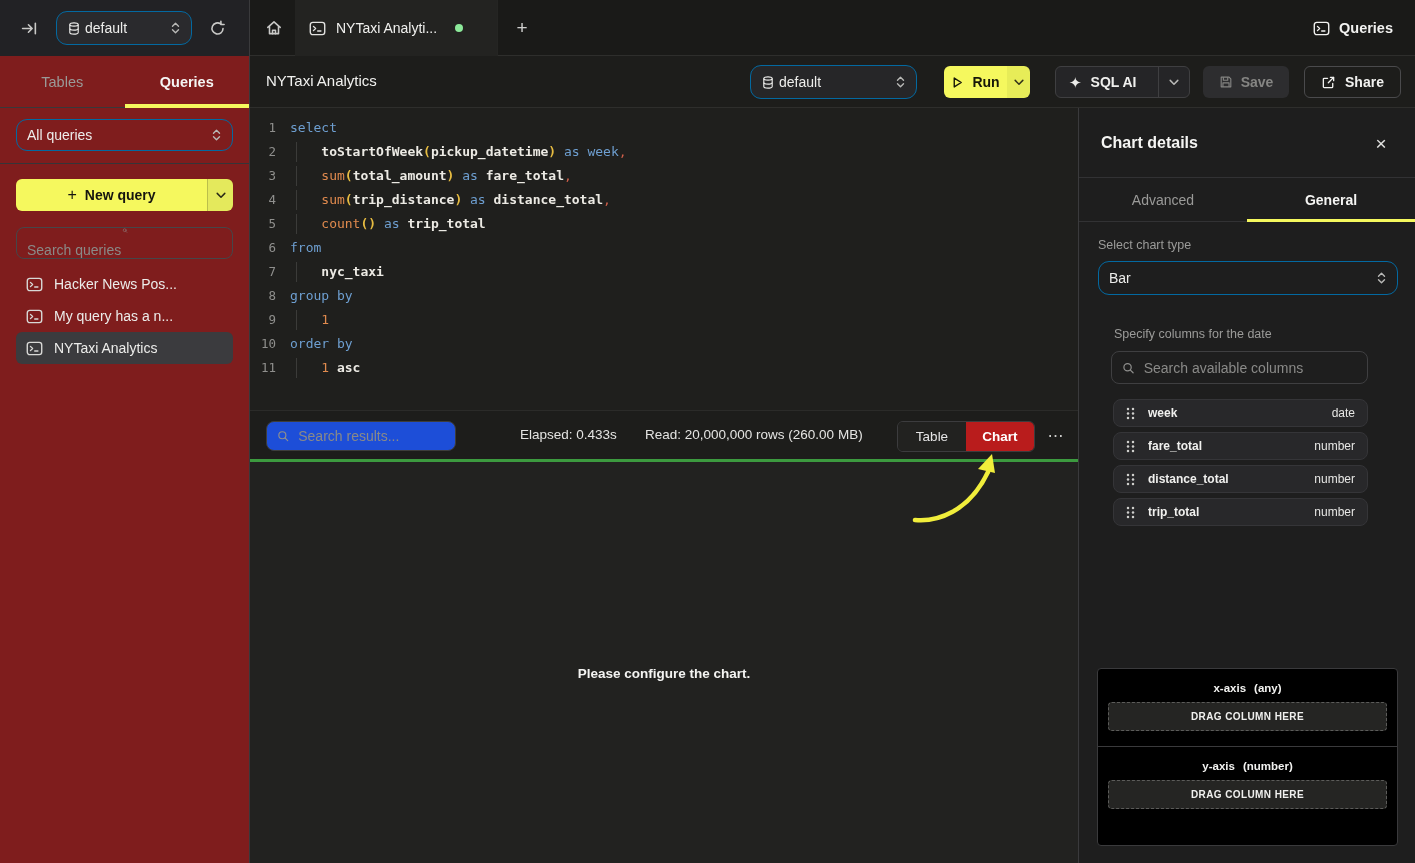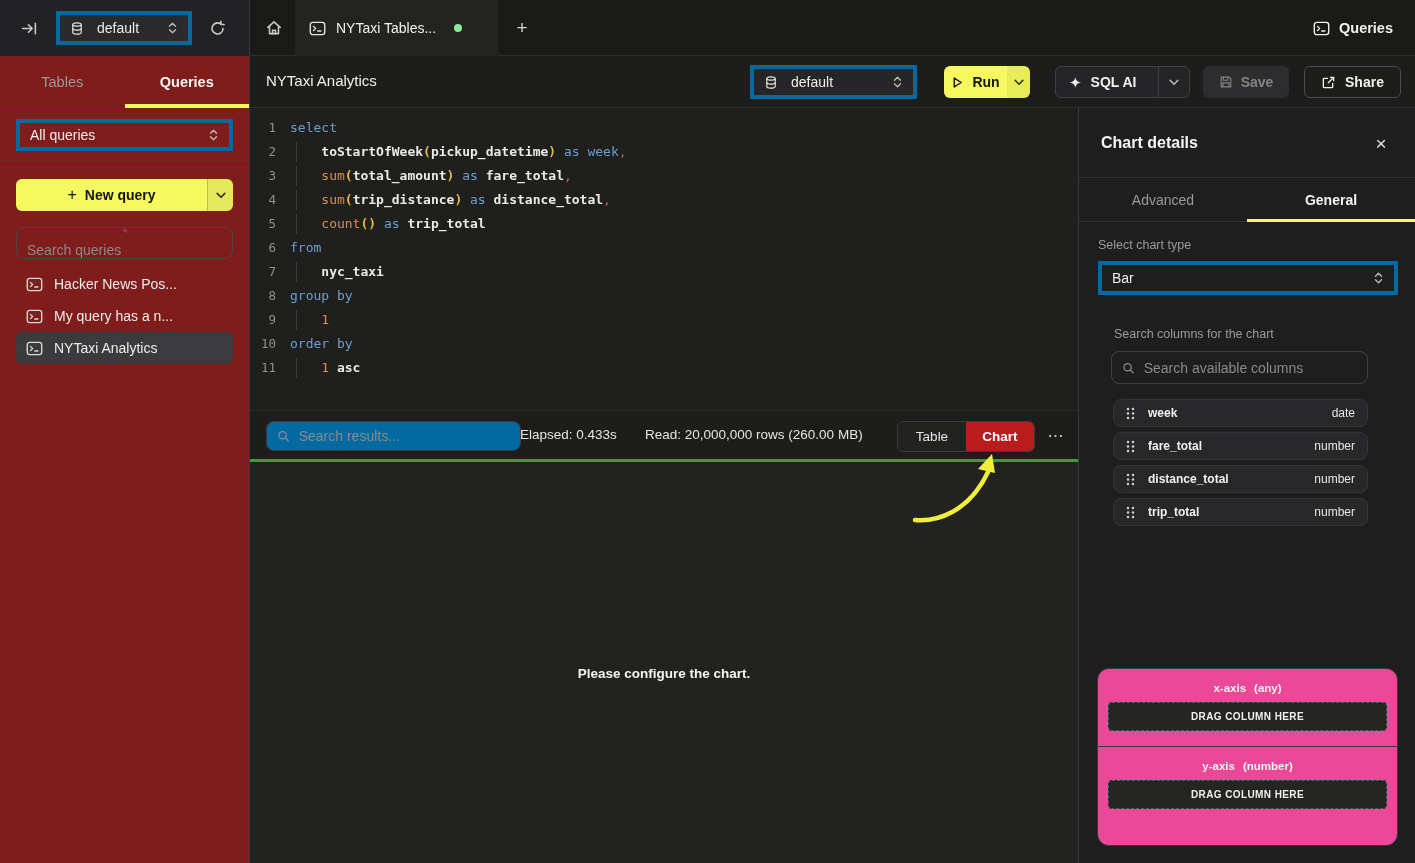--- a/index.html
+++ b/index.html
@@ -6,21 +6,21 @@
   html,body { background:#111; }
   body { font-family:"Liberation Sans", sans-serif; }
   .app { position:relative; width:1415px; height:863px; background:#222220; overflow:hidden; color:#e8e8e6; }
 
   
   .topbar { position:absolute; left:0; top:0; width:1415px; height:56px; background:#1a1a18; border-bottom:1px solid #2e2e2c; }
   .topbar-left { position:absolute; left:0; top:0; width:250px; height:56px; background:#222225; border-right:1px solid #3a3a3c; }
   .icon-btn { display:flex; align-items:center; justify-content:center; color:#c9c9c7; cursor:pointer; background:none; border:none; }
   .collapse-btn { position:absolute; left:18px; top:17px; width:22px; height:22px; }
   .refresh-btn { position:absolute; left:205px; top:16px; width:24px; height:24px; }
-  .select { display:flex; align-items:center; gap:13px; border:4px solid #0369a1; border-radius:0; background:transparent; color:#ededeb; font-size:14px; padding:0 10px; cursor:pointer; }
+  .select { display:flex; align-items:center; gap:4px; border:1px solid #0369a1; border-radius:11px; background:transparent; color:#ededeb; font-size:14px; padding:0 10px; cursor:pointer; }
   .select .chev { margin-left:auto; color:#b9b9b7; }
   .topbar-db { position:absolute; left:56px; top:11px; width:136px; height:34px; background:#2a2a2d; }
   .home-btn { position:absolute; left:262px; top:16px; width:24px; height:24px; }
   .tab { position:absolute; left:295px; top:0; width:203px; height:56px; background:#232321; display:flex; align-items:center; gap:10px; padding:0 14px; cursor:pointer; border-right:1px solid #252523;}
   .tab .tab-label { font-size:14px; color:#f0f0ee; white-space:nowrap; }
   .tab .dot { width:8px; height:8px; border-radius:50%; margin-left:8px; }
   .newtab-btn { position:absolute; left:508px; top:14px; width:28px; height:28px; font-size:19px; color:#cfcfcd; }
   .tb-queries { position:absolute; right:22px; top:14px; height:28px; display:flex; align-items:center; gap:9px; color:#f2f2f0; font-size:14.5px; font-weight:600; cursor:pointer; }
 
   
@@ -67,21 +67,21 @@
   .code-line .guide { position:absolute; left:46px; top:2px; bottom:2px; width:1px; background:#3b3b39; }
   .tk-kw { color:#6e9fd1; }
   .tk-fn { color:#e08a4e; }
   .tk-id { color:#eceae4; font-weight:700; }
   .tk-par { color:#e7bc41; font-weight:700; }
   .tk-num { color:#e08a4e; }
   .tk-cm { color:#d05f4a; }
 
   
   .results-bar { position:absolute; left:250px; top:410px; width:828px; height:50px; background:#1d1d1b; border-top:1px solid #2b2b29; }
-  .rb-search { position:absolute; left:16px; top:10px; width:255px; height:30px; background:#0369a1; border-color:#3d3d3b; }
+  .rb-search { position:absolute; left:16px; top:10px; width:190px; height:30px; background:#1d4ed8; border-color:#3d3d3b; }
   .rb-stat { position:absolute; top:16px; font-size:13.5px; color:#e4e4e2; white-space:nowrap; }
   .rb-elapsed { left:270px; }
   .rb-read { left:395px; }
   .view-seg { position:absolute; left:647px; top:10px; width:138px; height:31px; border:1px solid #3c3c3e; border-radius:6px; display:flex; overflow:hidden; }
   .view-seg .seg { flex:1; display:flex; align-items:center; justify-content:center; font-size:13.5px; color:#e5e5e5; cursor:pointer; background:#222220; }
   .view-seg .seg.active { background:#b91c1c; color:#ffffff; font-weight:600; }
   .rb-more { position:absolute; left:792px; top:9px; width:28px; height:31px; font-size:16px; letter-spacing:1px; color:#cfcfcd; }
 
   .green-divider { position:absolute; left:250px; top:459px; width:828px; height:3px; background:#3c9a3f; }
 
@@ -102,21 +102,21 @@
   .field-label { position:absolute; font-size:12.5px; color:#9b9b99; }
   .ct-label { left:19px; top:130px; }
   .ct-select { position:absolute; left:19px; top:153px; width:300px; height:34px; }
   .cols-label { left:35px; top:219px; }
   .cols-search { position:absolute; left:32px; top:243px; width:257px; height:33px; border-color:#3f3f41; }
   .chips { position:absolute; left:34px; top:291px; width:255px; }
   .chip { height:28px; margin-bottom:5px; background:#28282a; border:1px solid #353538; border-radius:8px; display:flex; align-items:center; padding:0 12px; cursor:grab; }
   .chip .drag { color:#cfcfcd; margin-right:13px; display:flex; }
   .chip .name { font-size:12px; font-weight:700; color:#f0f0ee; }
   .chip .type { margin-left:auto; font-size:12px; color:#e6e6e4; }
-  .axis-box { position:absolute; left:18px; top:560px; width:301px; height:178px; border:1px solid #3a3a3c; border-radius:12px; background:#ec4899; }
+  .axis-box { position:absolute; left:18px; top:560px; width:301px; height:178px; border:1px solid #3a3a3c; border-radius:4px; background:#000000; }
   .axis-sec { height:77px; text-align:center; }
   .axis-sec + .axis-sec { border-top:1px solid #3a3a3c; height:76px; }
   .axis-title { padding-top:13px; font-size:11.5px; font-weight:700; color:#f2f2f0; }
   .axis-title .hint { margin-left:8px; font-weight:700; }
   .drop-zone { margin:8px 10px 0; height:29px; border:1px dashed #5c5c5a; border-radius:4px; background:#252523; display:flex; align-items:center; justify-content:center; font-size:10px; font-weight:700; letter-spacing:.4px; color:#f0f0ee; }
 
   svg { display:block; }
 </style>
 </head>
 <body>
@@ -158,21 +158,21 @@
           <path d="M6.7 13v-3h2.6v3"></path>
         </svg>
     </button>
 
     <div class="tab">
       <svg width="17" height="17" viewBox="0 0 16 16" fill="none" stroke="#e2e2e0" stroke-width="1.3" stroke-linecap="round" stroke-linejoin="round">
           <rect x="1.2" y="2.2" width="13.6" height="11.6" rx="2.4"></rect>
           <path d="M4.2 6l2 2-2 2"></path>
           <path d="M8.2 10.4h3"></path>
         </svg>
-      <span class="tab-label">NYTaxi Tables...</span>
+      <span class="tab-label">NYTaxi Analyti...</span>
       <span class="dot" style="background:#8ce99a;"></span>
     </div>
 
     <button class="icon-btn newtab-btn">+</button>
 
     <div class="tb-queries">
       <svg width="17" height="17" viewBox="0 0 16 16" fill="none" stroke="currentColor" stroke-width="1.3" stroke-linecap="round" stroke-linejoin="round">
           <rect x="1.2" y="2.2" width="13.6" height="11.6" rx="2.4"></rect>
           <path d="M4.2 6l2 2-2 2"></path>
           <path d="M8.2 10.4h3"></path>
@@ -402,21 +402,21 @@
     <div class="field-label ct-label">Select chart type</div>
     <div class="select ct-select">
       <span>Bar</span>
       <span class="chev">
         <svg width="11" height="14" viewBox="0 0 10 14" fill="none" stroke="currentColor" stroke-width="1.4" stroke-linecap="round" stroke-linejoin="round">
             <path d="M2 5.2 5 2.2l3 3M2 8.8l3 3 3-3"></path>
           </svg>
       </span>
     </div>
 
-    <div class="field-label cols-label">Search columns for the chart</div>
+    <div class="field-label cols-label">Specify columns for the date</div>
     <div class="search-box cols-search">
       <svg width="14" height="14" viewBox="0 0 16 16" fill="none" stroke="currentColor" stroke-width="1.5" stroke-linecap="round">
           <circle cx="7" cy="7" r="4.6"></circle>
           <path d="M10.6 10.6 14 14"></path>
         </svg>
       <input placeholder="Search available columns" style="">
     </div>
 
     <div class="chips">
         <div class="chip">

